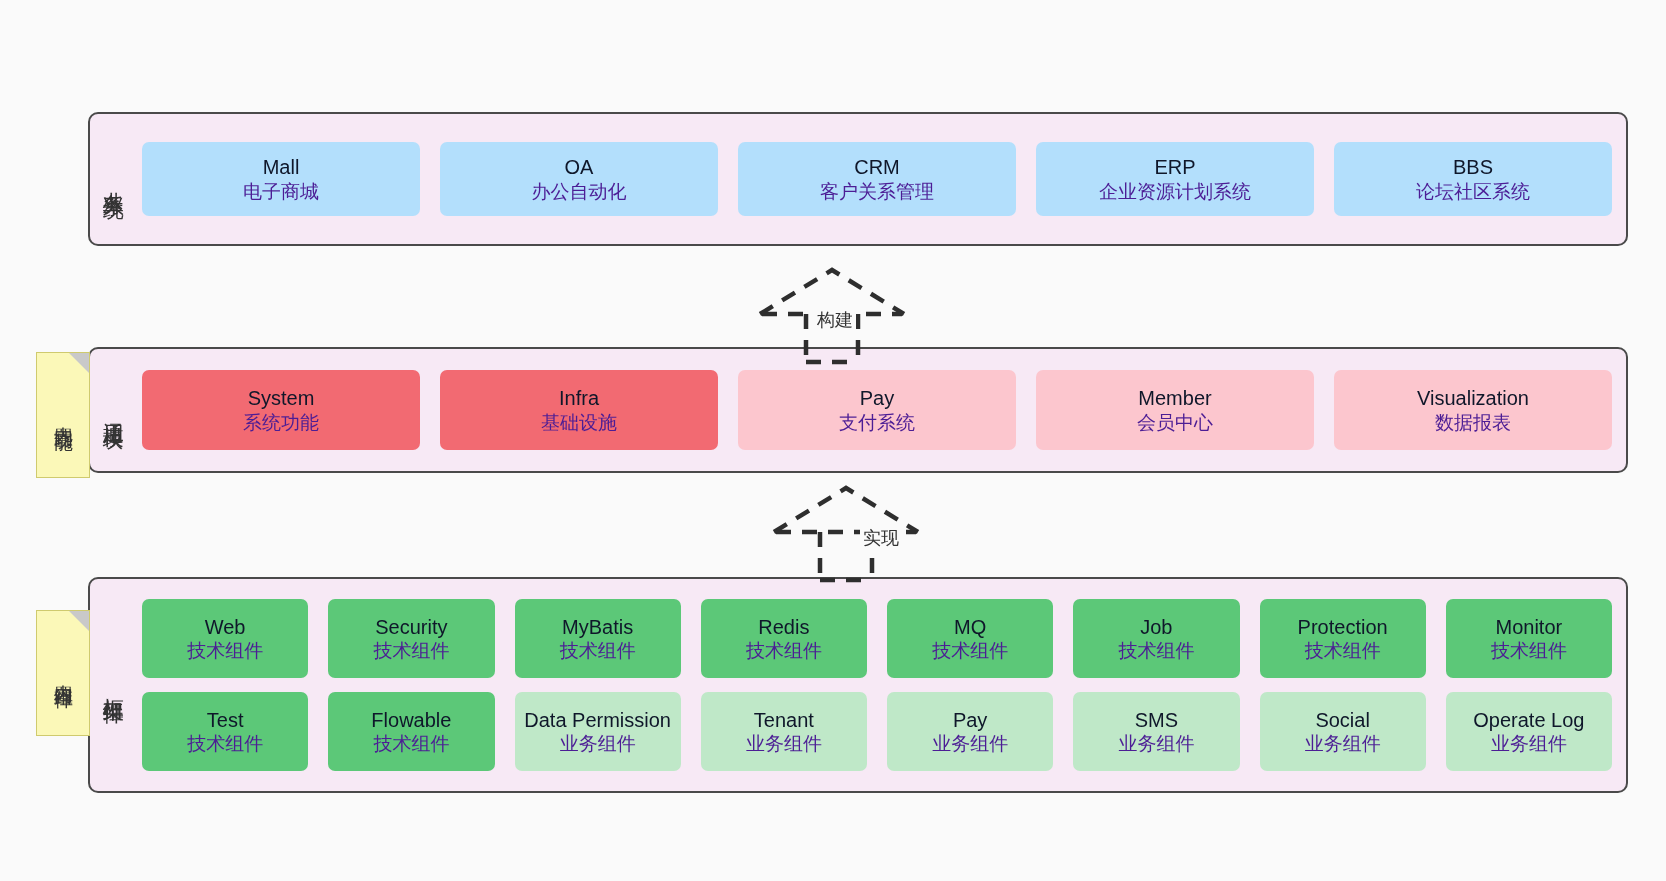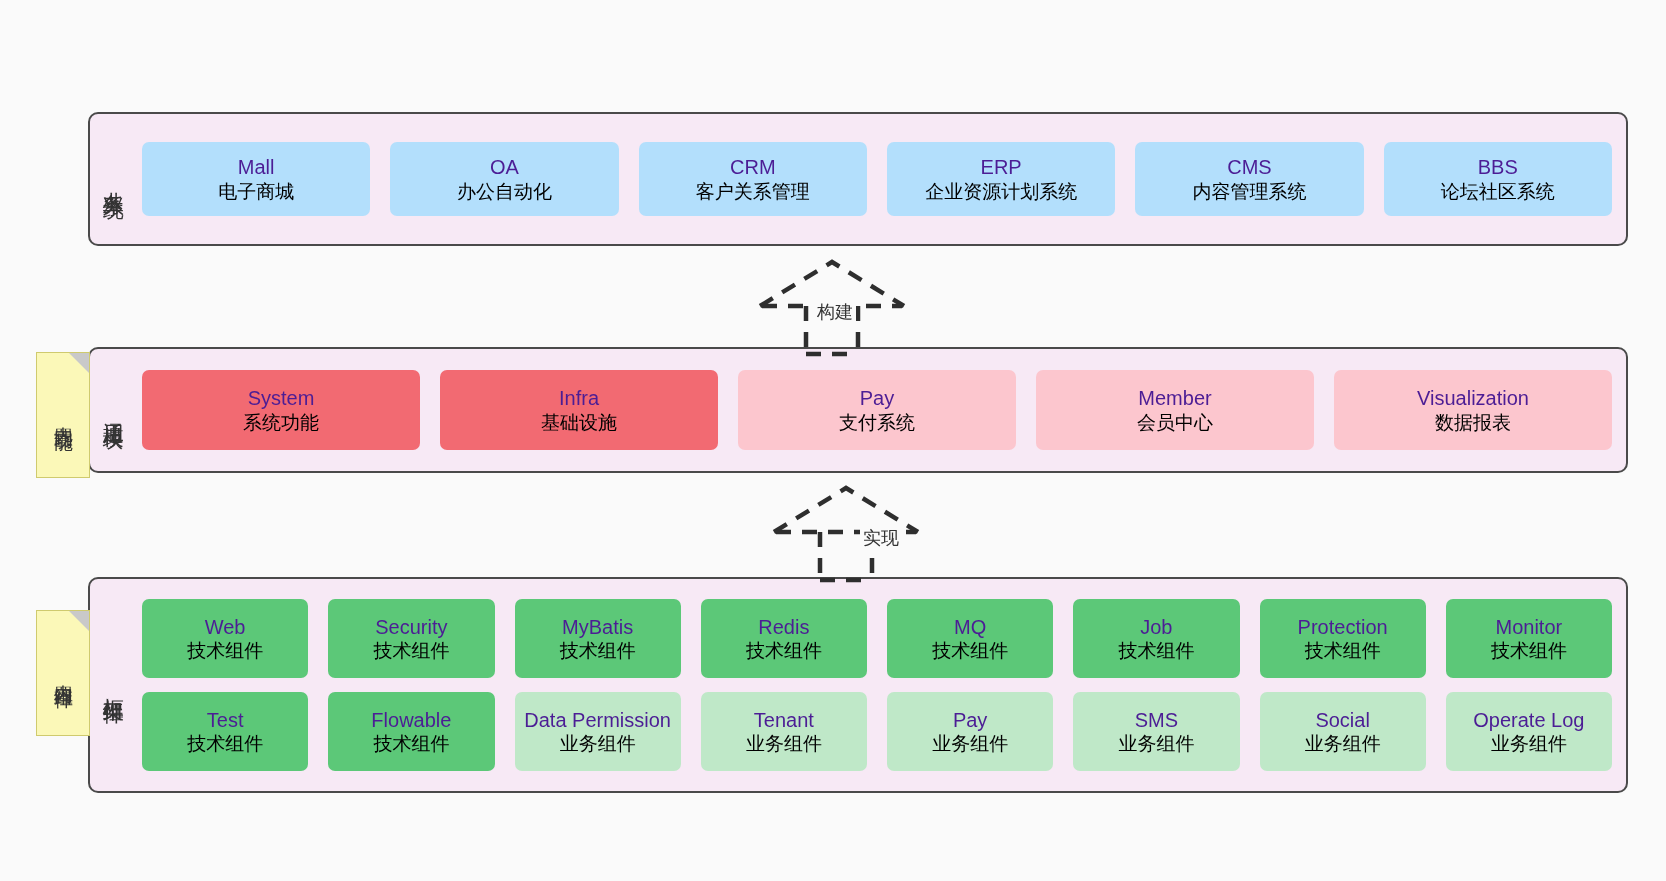--- a/index.html
+++ b/index.html
@@ -56,22 +56,22 @@
     flex:1 1 0;
     border-radius:7px;
     display:flex;
     flex-direction:column;
     align-items:center;
     justify-content:center;
     text-align:center;
     box-sizing:border-box;
     padding:6px 4px;
   }
-  .cell .t1{font-size:20px;line-height:1.22;color:#4c1d95;}
-  .cell .t2{font-size:19px;line-height:1.22;color:#000000;}
+  .cell .t1{font-size:20px;line-height:1.22;color:#0f172a;}
+  .cell .t2{font-size:19px;line-height:1.22;color:#4c1d95;}
 
   .c-blue{background:#b3dffc;}
   .c-red{background:#f26a72;}
   .c-pink{background:#fcc6ce;}
   .c-green{background:#5cc878;}
   .c-greenlight{background:#bfe8c8;}
 
   
   #layer-business{left:88px;top:112px;width:1540px;height:134px;}
   #layer-business .cell{height:74px;}
@@ -112,21 +112,21 @@
   .arrow{position:absolute;z-index:2;}
   .arrow svg{display:block;overflow:visible;}
   .arrow-label{
     position:absolute;
     font-size:18px;
     color:#333;
     background:#fafafa;
     padding:0 3px;
     white-space:nowrap;
   }
-  #arrow-build{left:752px;top:260px;width:160px;height:96px;}
+  #arrow-build{left:752px;top:268px;width:160px;height:96px;}
   #arrow-build .arrow-label{left:62px;top:40px;}
   #arrow-impl{left:766px;top:486px;width:160px;height:96px;}
   #arrow-impl .arrow-label{left:62px;top:40px;margin-left:32px;}
 </style>
 </head>
 <body>
 
 <div class="canvas">
 
   <div class="layer" id="layer-business">
@@ -141,24 +141,20 @@
           <div class="t1">OA</div>
           <div class="t2">办公自动化</div>
         </div>
         <div class="cell c-blue">
           <div class="t1">CRM</div>
           <div class="t2">客户关系管理</div>
         </div>
         <div class="cell c-blue">
           <div class="t1">ERP</div>
           <div class="t2">企业资源计划系统</div>
-        </div>
-        <div class="cell c-blue">
-          <div class="t1">CMS</div>
-          <div class="t2">内容管理系统</div>
         </div>
         <div class="cell c-blue">
           <div class="t1">BBS</div>
           <div class="t2">论坛社区系统</div>
         </div>
       </div>
     </div>
   </div>
 
   <div class="arrow" id="arrow-build">

